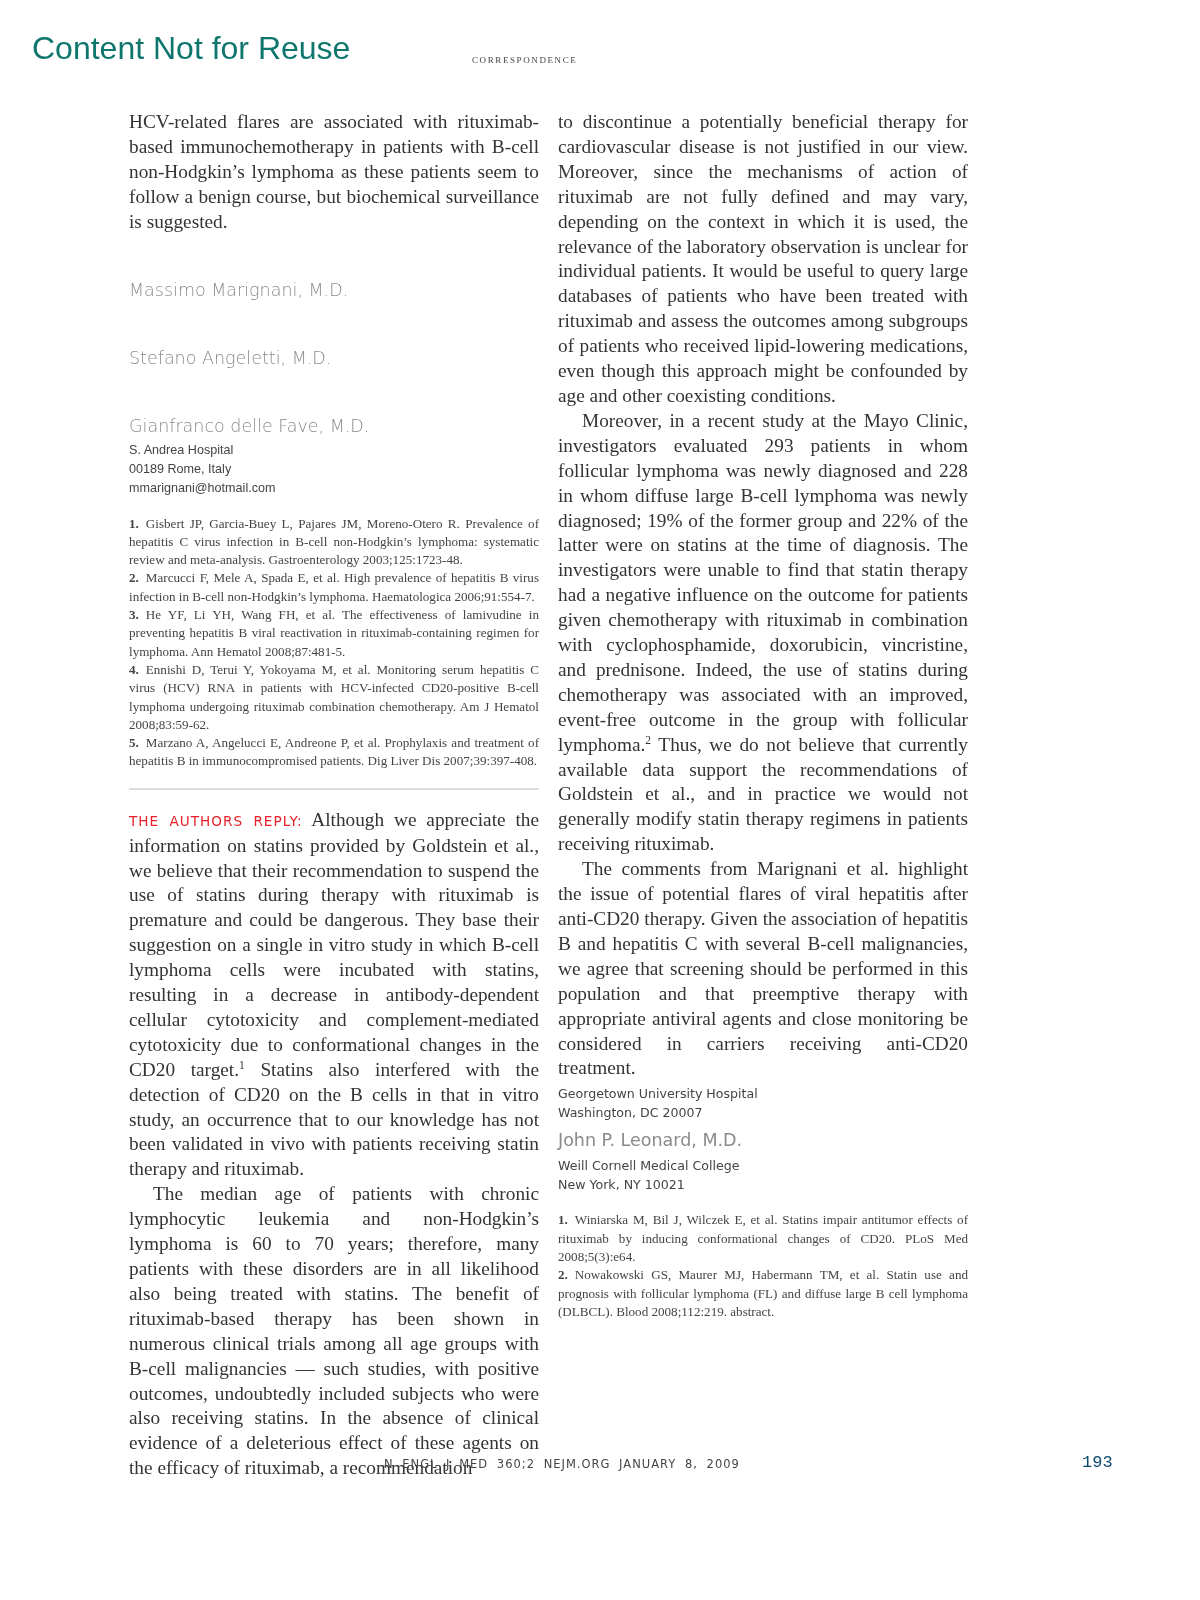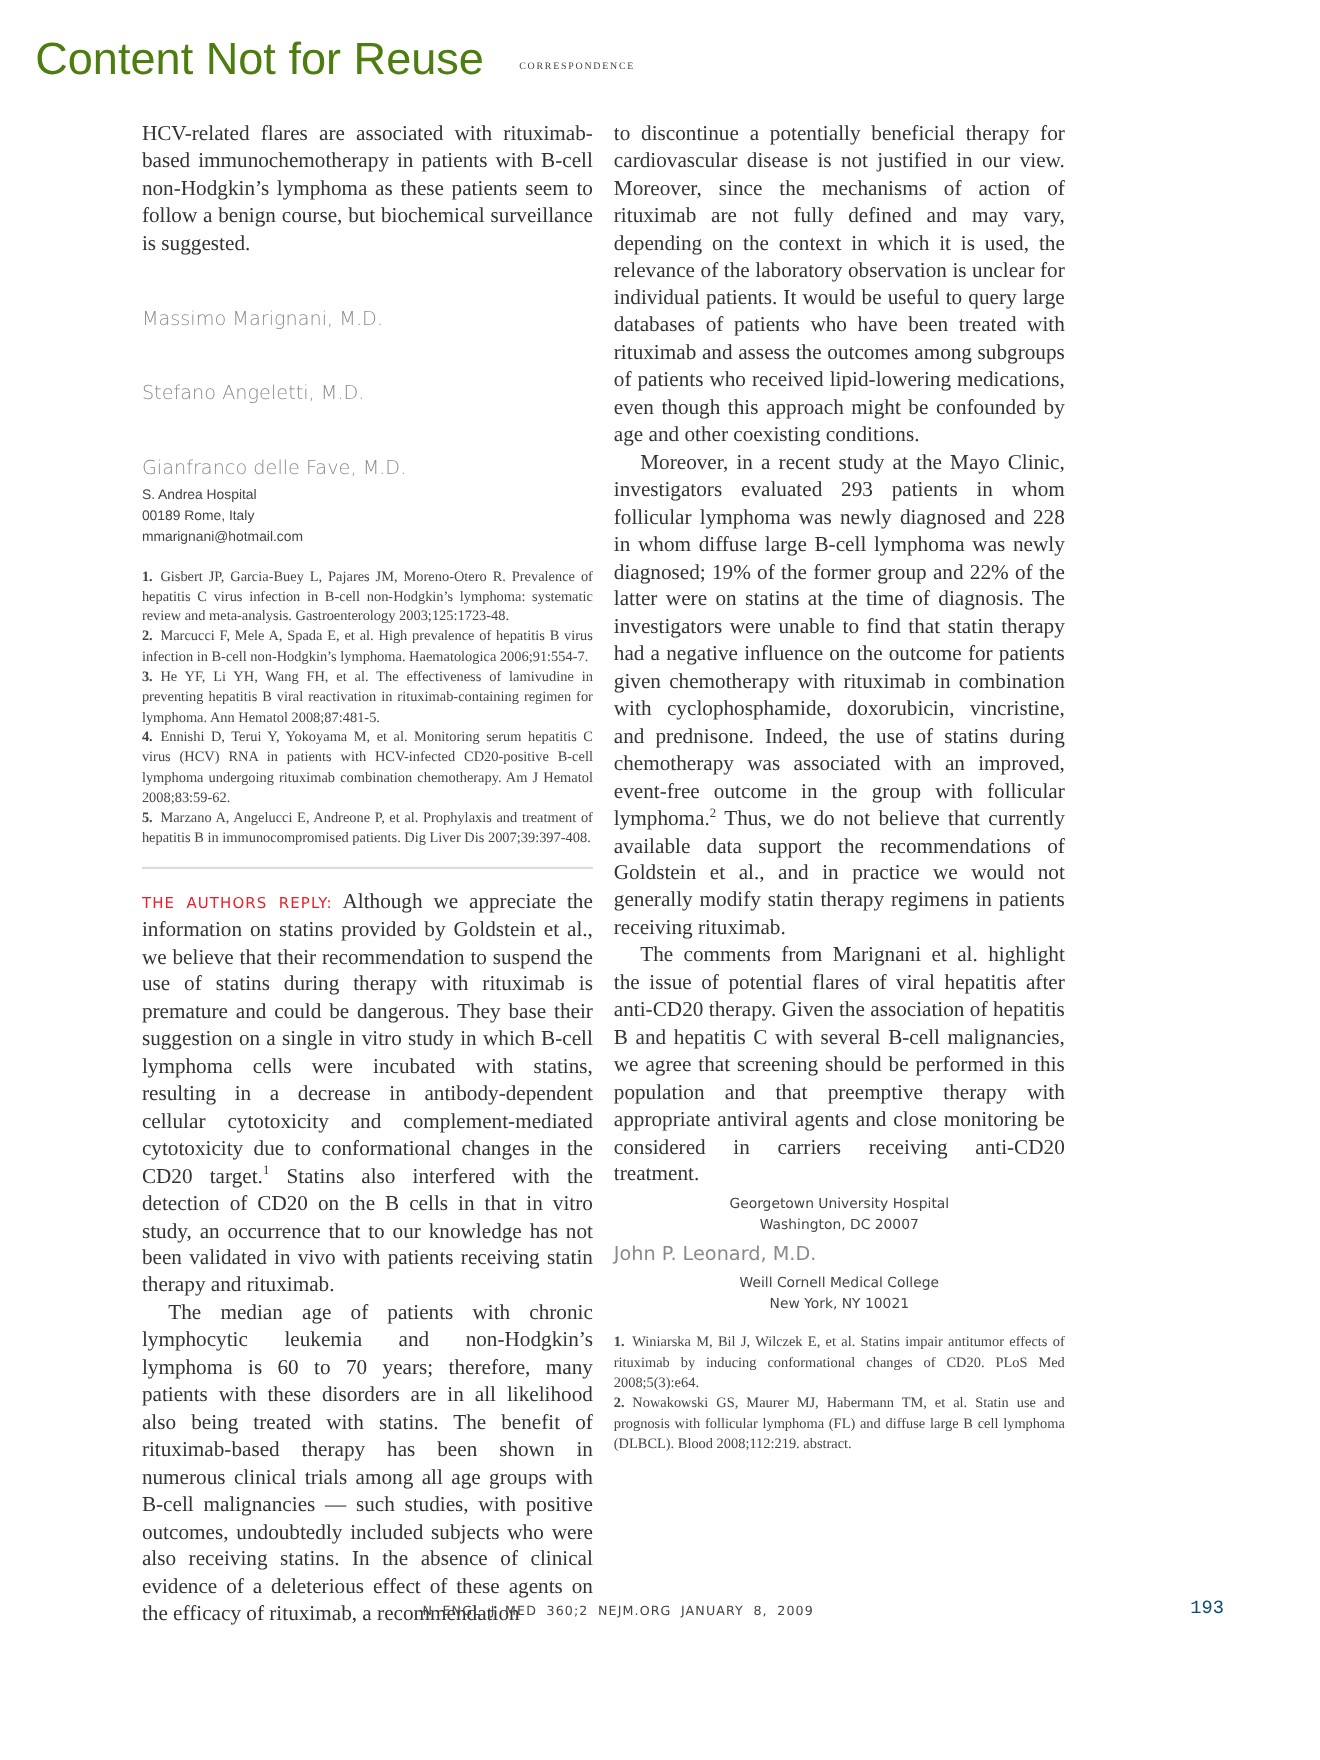--- a/index.html
+++ b/index.html
@@ -1,34 +1,34 @@
 <!DOCTYPE html>
 <html><head>
 <meta charset="utf-8">
 <style>
   html, body { margin: 0; padding: 0; background: #ffffff; }
   body { width: 1200px; height: 1600px; position: relative; overflow: hidden; color: #3a3a3a; }
-  .watermark { position: absolute; left: 32px; top: 30px; font-family: "Liberation Sans", sans-serif; font-size: 41px; color: #4d7c0f; letter-spacing: 0px; }
+  .watermark { position: absolute; left: 32px; top: 30px; font-family: "Liberation Sans", sans-serif; font-size: 32px; color: #0f766e; letter-spacing: 0px; }
   .section-head { position: absolute; left: 472px; top: 52px; font-family: "Liberation Serif", serif; font-size: 12.5px; letter-spacing: 1.6px; color: #444; font-variant: small-caps; text-transform: lowercase; }
   .col { position: absolute; top: 110px; width: 410px; font-family: "DejaVu Serif", serif; }
   .col-left { left: 129px; }
   .col-right { left: 558px; }
   .body-text { font-family: "Liberation Serif", serif; font-size: 19.3px; line-height: 24.9px; text-align: justify; color: #333; margin: 0; hyphens: manual; }
   .indent { text-indent: 24px; }
   .authors { margin-top: 4px; }
   .author { font-family: "DejaVu Sans", sans-serif; font-size: 17.5px; line-height: 25px; color: #8a8a8a; font-weight: 300; margin-top: 43px; }
   .affil { font-family: Liberation Sans, sans-serif; font-size: 12.6px; line-height: 19px; color: #444; }
   .affil-block { margin-top: 2px; }
   .refs { margin-top: 17px; }
   .ref { font-family: "Liberation Serif", serif; font-size: 13.1px; line-height: 18.3px; text-align: justify; color: #444; margin: 0; }
   .ref-num { font-weight: bold; margin-right: 7px; }
   .divider { height: 2px; background: #dcdcdc; margin: 17px 0 18px 0; }
   .reply-label { font-family: "DejaVu Sans", sans-serif; font-weight: normal; color: #e8202a; font-size: 13.6px; letter-spacing: 1px; }
   .sig-author { font-family: "DejaVu Sans", sans-serif; font-size: 17.5px; line-height: 25px; color: #8a8a8a; margin-top: 6px; }
-  .sig-affil { font-family: "DejaVu Sans", sans-serif; font-size: 12.6px; line-height: 19px; color: #444; margin-top: 3px; text-align: center; }
+  .sig-affil { font-family: "DejaVu Sans", sans-serif; font-size: 12.6px; line-height: 19px; color: #444; margin-top: 3px; }
   .footer { position: absolute; top: 1457px; left: 384px; font-family: "DejaVu Sans", sans-serif; font-size: 11.5px; letter-spacing: 1px; color: #444; word-spacing: 4px; }
   .page-num { position: absolute; top: 1453px; left: 1082px; font-family: Liberation Mono, monospace; font-size: 17px; color: #0c4a6e; }
   sup { font-size: 0.6em; line-height: 0; }
 </style>
 </head>
 <body>
 
 <div class="watermark">Content Not for Reuse</div>
 <div class="section-head">CORRESPONDENCE</div>
 

